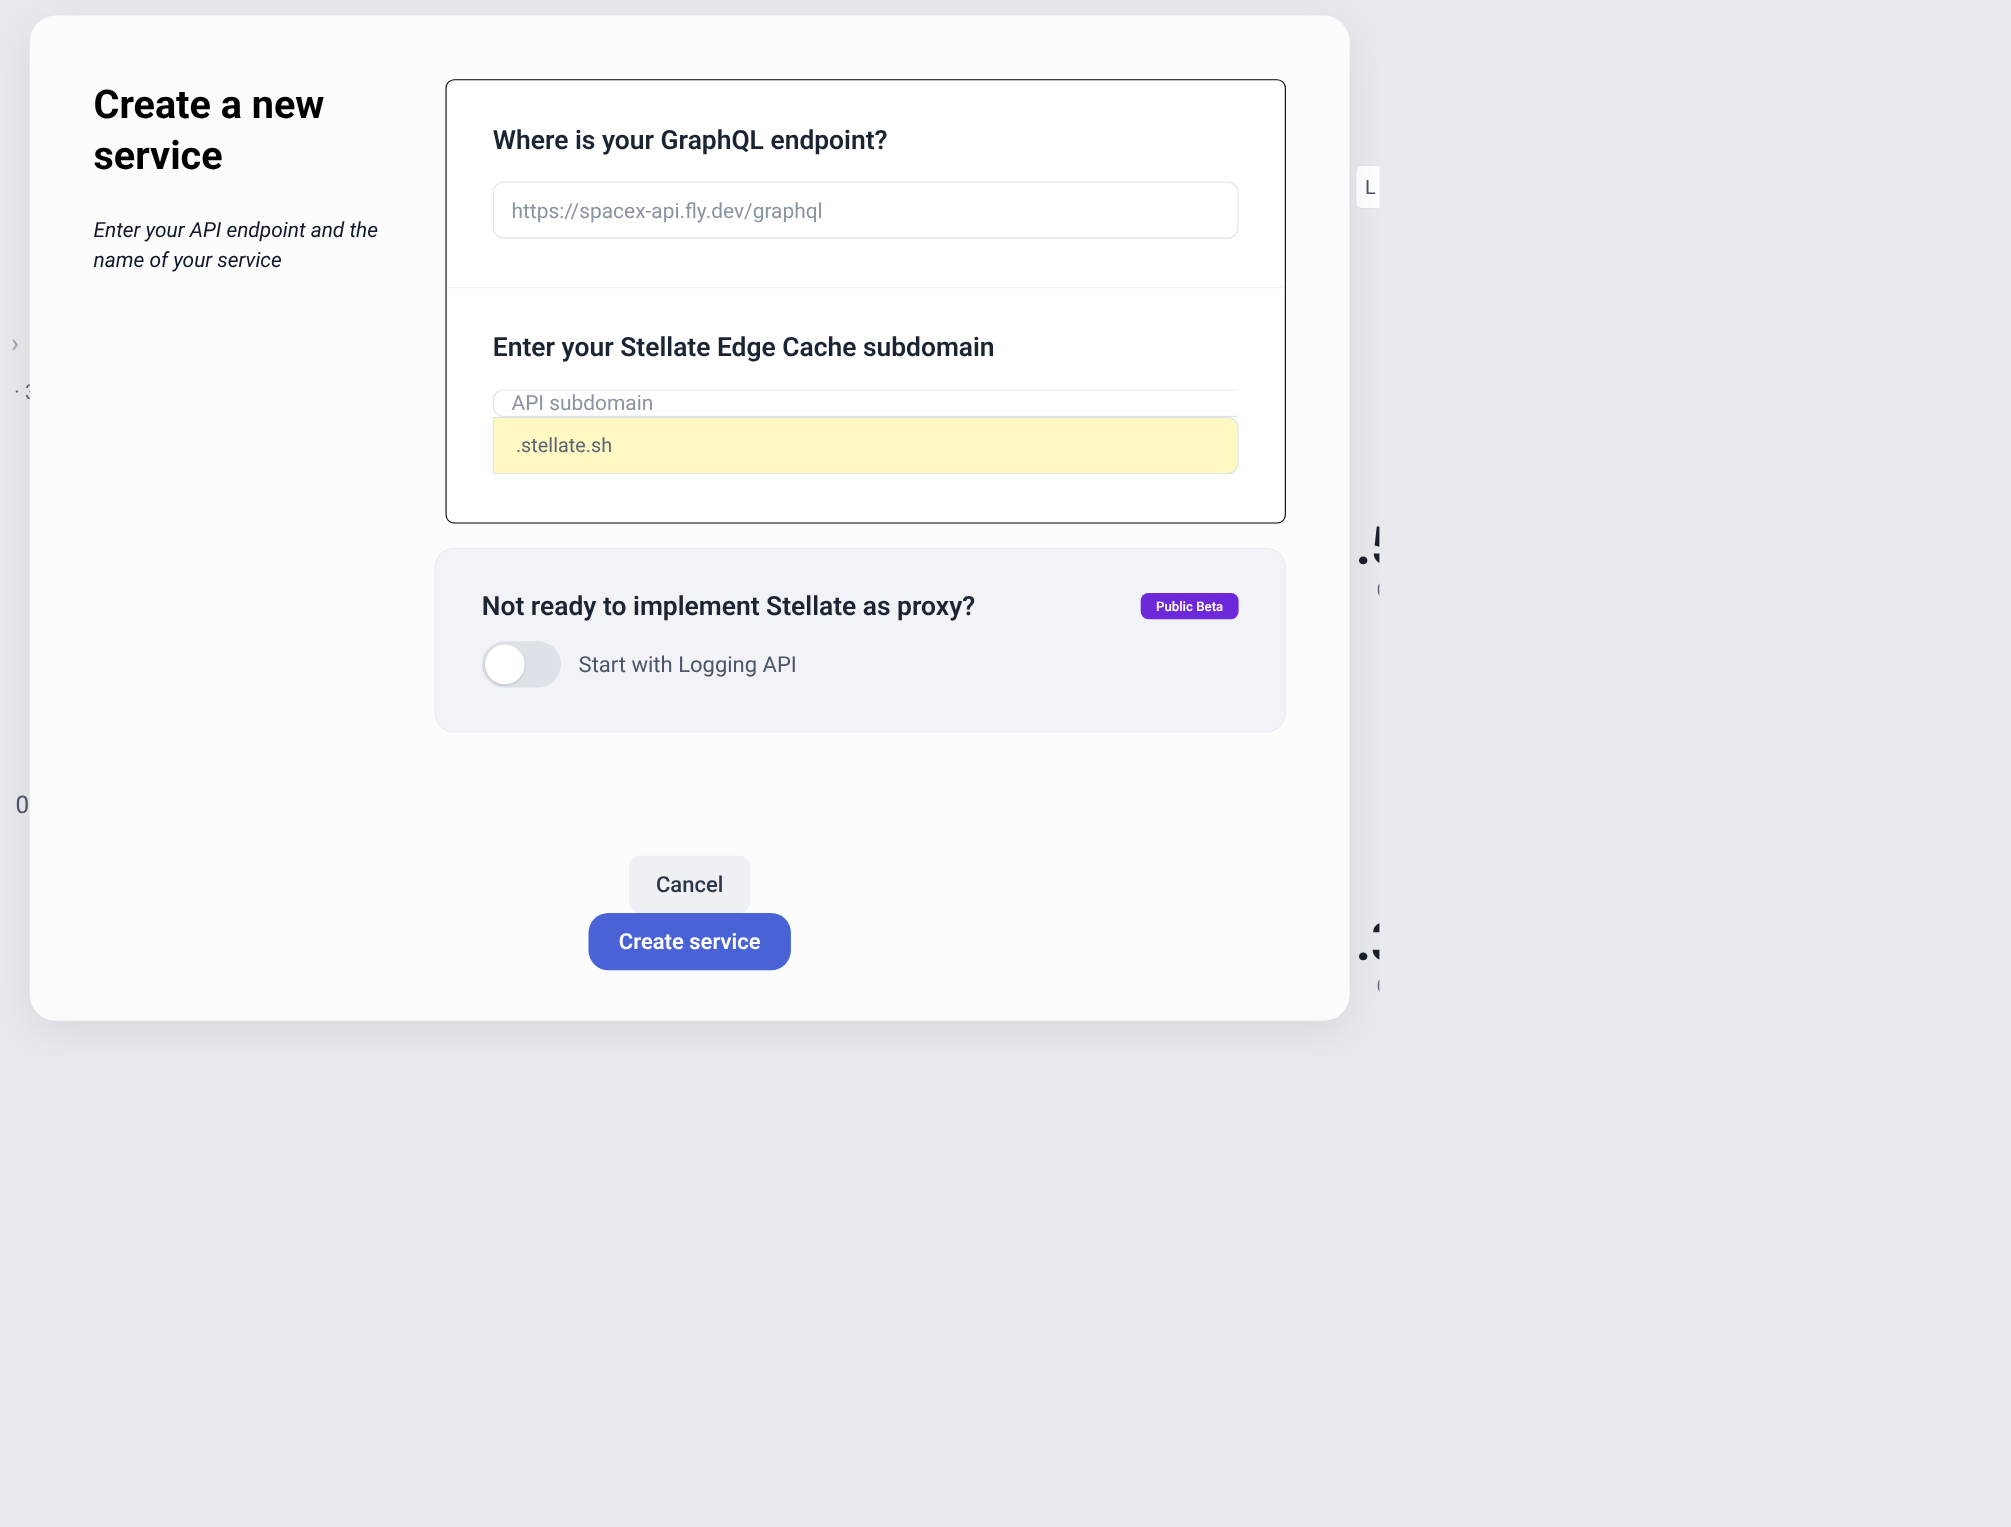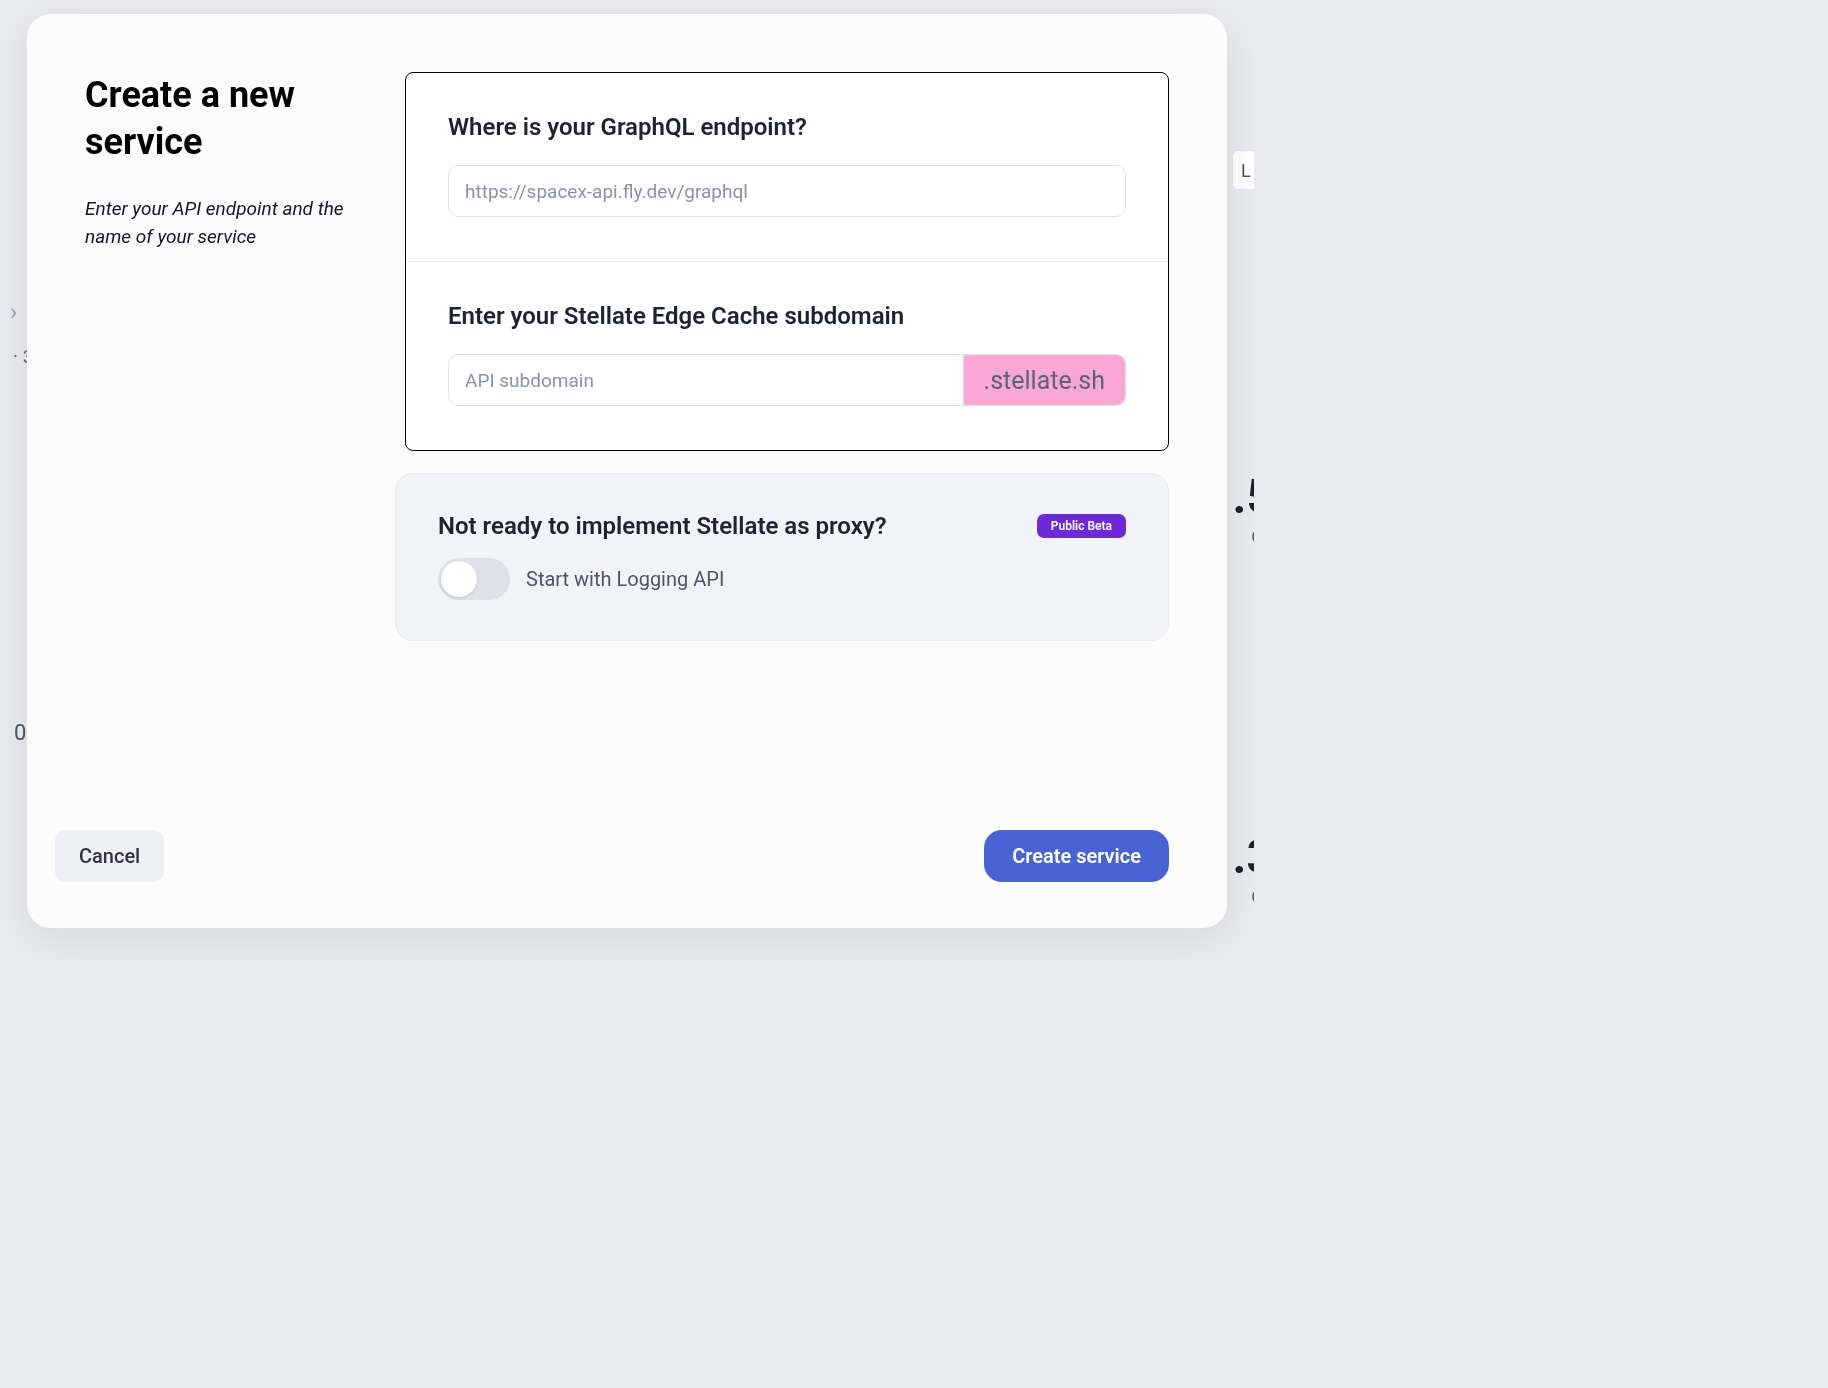--- a/index.html
+++ b/index.html
@@ -150,36 +150,37 @@
       background: #fff;
       outline: none;
       font-family: inherit;
     }
     .text-input::placeholder {
       color: #8a93a2;
     }
     .subdomain-row {
       display: flex;
       gap: 0;
+      flex-direction: column;
     }
     .subdomain-input {
       flex: 1;
       border-radius: 10px 0 0 10px;
       border-right: none;
     }
     .subdomain-suffix {
       height: 52px;
       display: flex;
       align-items: center;
       padding: 0 20px;
-      background: #f9a8d4;
+      background: #fef9c3;
       border: 1px solid #dde2e9;
       border-radius: 0 10px 10px 0;
       color: #5a6475;
-      font-size: 25px;
+      font-size: 18px;
     }
     .secondary-card {
       background: #f2f3f6;
       border: 1px solid #e9ebef;
       border-radius: 18px;
       margin-top: 22px;
       padding: 38px 42px 40px 42px;
     }
     .secondary-header {
       display: flex;
@@ -233,21 +234,22 @@
       box-shadow: 0 1px 3px rgba(0,0,0,0.15);
     }
     .toggle-label {
       font-size: 20px;
       color: #4a5568;
     }
     .modal-footer {
       display: flex;
       justify-content: space-between;
       align-items: center;
-      padding: 28px 58px 46px 28px;
+      padding: 28px 58px 46px 58px;
+      flex-direction: column;
     }
     .btn {
       border: none;
       border-radius: 10px;
       font-size: 20px;
       font-weight: 500;
       padding: 14px 24px;
       cursor: pointer;
       font-family: inherit;
     }

